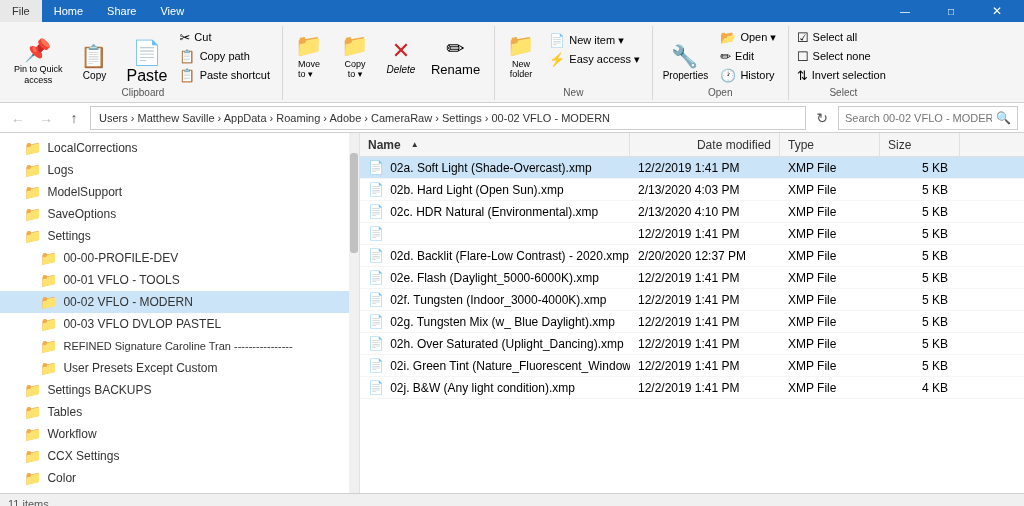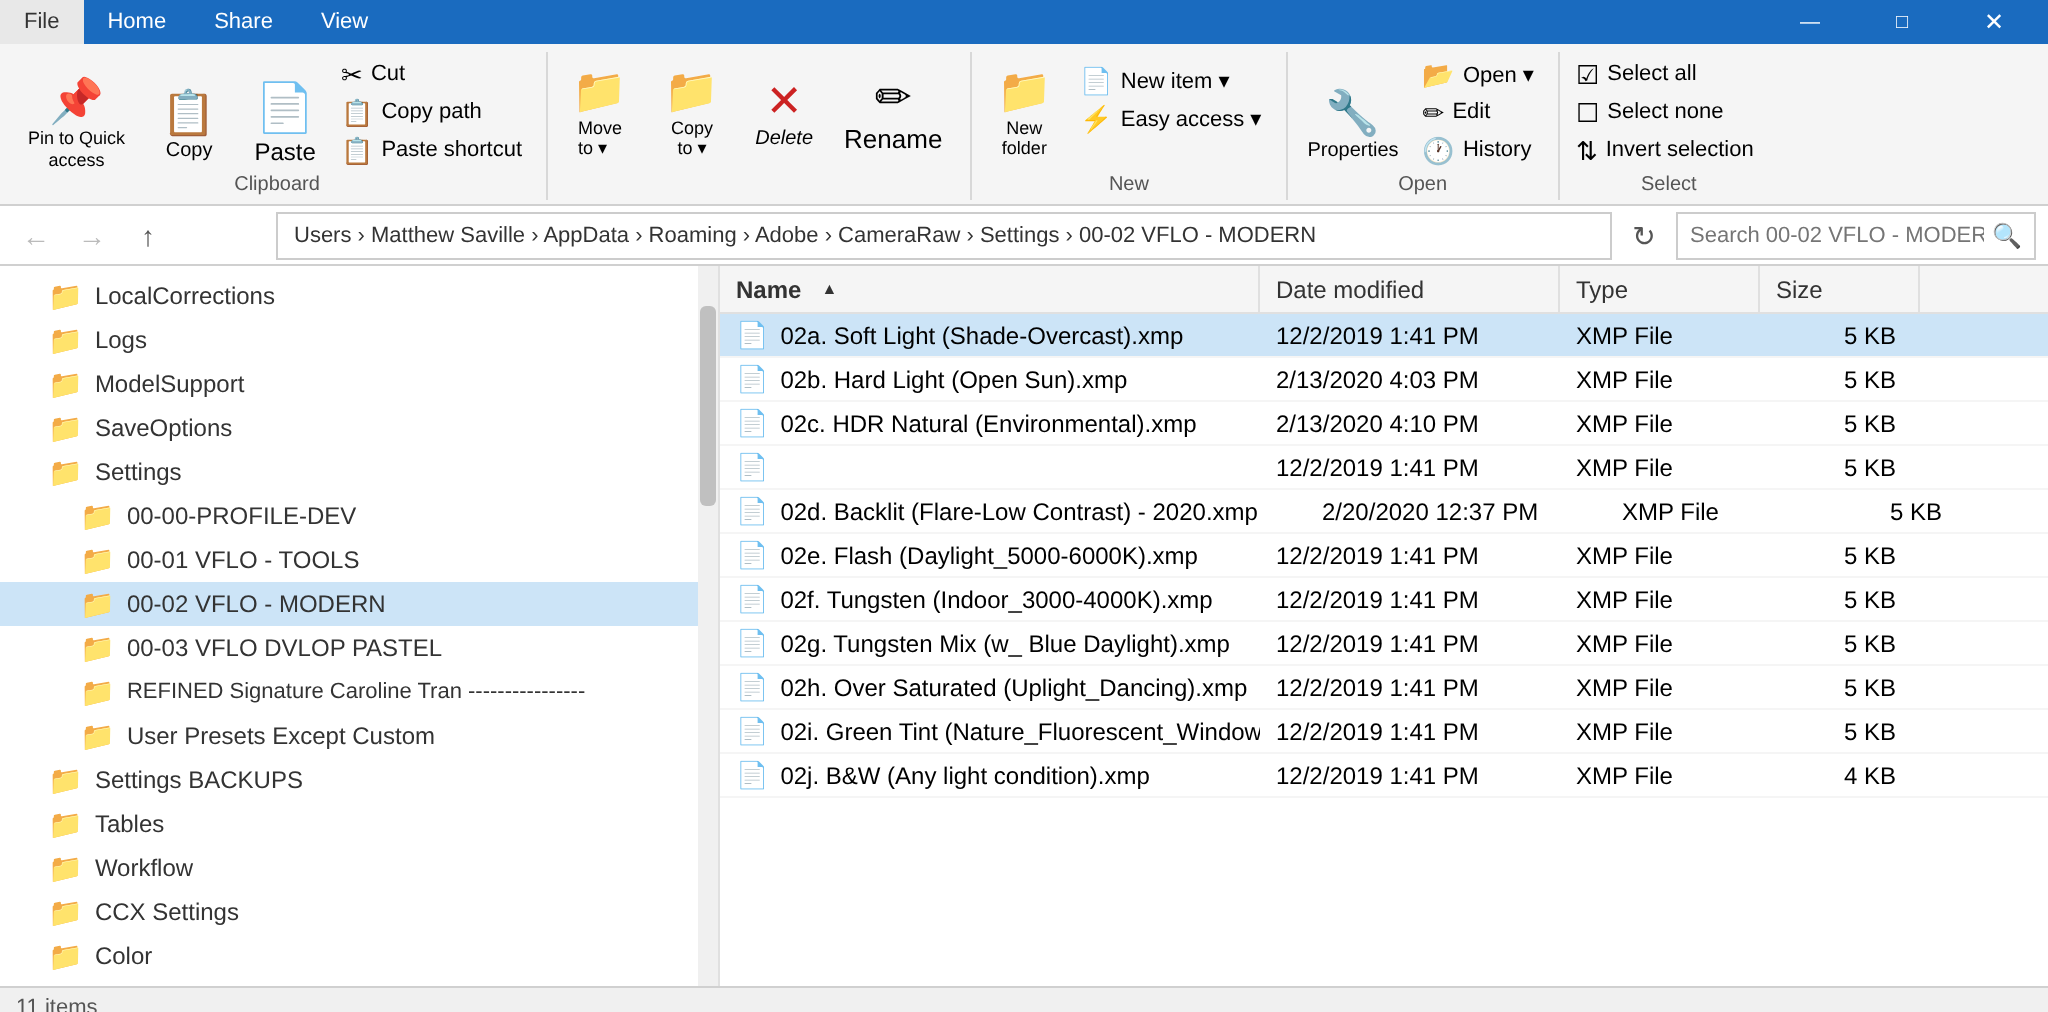--- a/index.html
+++ b/index.html
@@ -23,21 +23,21 @@
 
     .ribbon-btn-small { display: flex; align-items: center; padding: 2px 4px; cursor: pointer; border-radius: 2px; font-size: 11px; gap: 4px; height: 18px; white-space: nowrap; }
     .ribbon-btn-small .icon-sm { font-size: 13px; }
 
     .ribbon-btn-small-group { display: flex; flex-direction: column; justify-content: center; gap: 1px; padding-bottom: 14px; }
 
     
     .address-bar { display: flex; align-items: center; height: 30px; background: white; border-bottom: 1px solid #d0d0d0; padding: 0 6px; gap: 4px; }
     .nav-btn { width: 24px; height: 24px; display: flex; align-items: center; justify-content: center; cursor: pointer; border-radius: 2px; color: #555; font-size: 14px; }
     .nav-btn.disabled { color: #bbb; cursor: default; }
-    .address-path { flex: 1; height: 24px; border: 1px solid #ccc; background: white; display: flex; align-items: center; padding: 0 8px; font-size: 11px; color: #333; cursor: text; margin-left: 48px; }
+    .address-path { flex: 1; height: 24px; border: 1px solid #ccc; background: white; display: flex; align-items: center; padding: 0 8px; font-size: 11px; color: #333; cursor: text; }
     .search-box { width: 180px; height: 24px; border: 1px solid #ccc; display: flex; align-items: center; padding: 0 6px; gap: 4px; background: white; }
     .search-box input { border: none; outline: none; font-size: 11px; width: 100%; background: transparent; color: #333; }
     .search-icon { color: #666; font-size: 12px; }
     .refresh-btn { width: 24px; height: 24px; display: flex; align-items: center; justify-content: center; cursor: pointer; color: #555; font-size: 14px; }
 
     
     .main-layout { display: flex; height: calc(506px - 22px - 80px - 14px - 30px); }
 
     
     .sidebar { width: 360px; background: white; border-right: 1px solid #e0e0e0; overflow-y: auto; padding: 4px 0; position: relative; }
@@ -59,21 +59,21 @@
     .file-list::-webkit-scrollbar-track { background: #f0f0f0; }
     .file-list::-webkit-scrollbar-thumb { background: #c0c0c0; }
 
     .file-list-header { display: flex; background: #f5f5f5; border-bottom: 1px solid #e0e0e0; height: 24px; align-items: center; font-size: 12px; color: #333; cursor: pointer; position: sticky; top: 0; z-index: 1; }
     .file-list-header .col { display: flex; align-items: center; height: 100%; padding: 0 8px; border-right: 1px solid #e0e0e0; }
 
     .file-row { display: flex; align-items: center; height: 22px; font-size: 12px; border-bottom: 1px solid #f5f5f5; cursor: pointer; }
     .file-row.selected { background: #cce4f7; }
     .file-row .col { padding: 0 8px; overflow: hidden; text-overflow: ellipsis; white-space: nowrap; }
     .col-name { width: 270px; display: flex; align-items: center; gap: 6px; }
-    .col-date { width: 150px; }
+    .col-date { width: 150px; justify-content: flex-end; }
     .col-type { width: 100px; }
     .col-size { width: 60px; text-align: right; padding-right: 12px !important; }
 
     .file-icon { font-size: 13px; color: #5b9bd5; flex-shrink: 0; }
 
     
     .status-bar { height: 20px; background: #f0f0f0; border-top: 1px solid #d0d0d0; display: flex; align-items: center; padding: 0 8px; font-size: 11px; color: #555; }
   </style>
 </head>
 <body>
@@ -111,21 +111,21 @@
           <span style="font-size:9px; text-align:center; line-height:1.2;">Pin to Quick<br>access</span>
         </div>
 
         <div class="ribbon-btn-large" style="margin:0 2px;">
           <span class="icon">📋</span>
           <span style="font-size:10px;">Copy</span>
         </div>
 
         <div class="ribbon-btn-large">
           <span class="icon" style="font-size:24px;">📄</span>
-          <span style="font-size:12px;">Paste</span>
+          <span style="font-size:16px;">Paste</span>
         </div>
 
         <div class="ribbon-btn-small-group">
           <div class="ribbon-btn-small">
             <span class="icon-sm">✂</span>
             <span>Cut</span>
           </div>
           <div class="ribbon-btn-small">
             <span class="icon-sm">📋</span>
             <span>Copy path</span>
@@ -369,21 +369,21 @@
       </div>
       <div class="col col-date" style="width:150px;">12/2/2019 1:41 PM</div>
       <div class="col col-type" style="width:100px;">XMP File</div>
       <div class="col col-size" style="width:80px; text-align:right; padding-right:12px;">5 KB</div>
     </div>
         <div class="file-row">
       <div class="col col-name" style="width:270px;">
         <span class="file-icon">📄</span>
         <span>02d. Backlit (Flare-Low Contrast) - 2020.xmp</span>
       </div>
-      <div class="col col-date" style="width:150px;margin-left:23px;">2/20/2020 12:37 PM</div>
+      <div class="col col-date" style="width:150px;">2/20/2020 12:37 PM</div>
       <div class="col col-type" style="width:100px;">XMP File</div>
       <div class="col col-size" style="width:80px; text-align:right; padding-right:12px;">5 KB</div>
     </div>
         <div class="file-row">
       <div class="col col-name" style="width:270px;">
         <span class="file-icon">📄</span>
         <span>02e. Flash (Daylight_5000-6000K).xmp</span>
       </div>
       <div class="col col-date" style="width:150px;">12/2/2019 1:41 PM</div>
       <div class="col col-type" style="width:100px;">XMP File</div>

